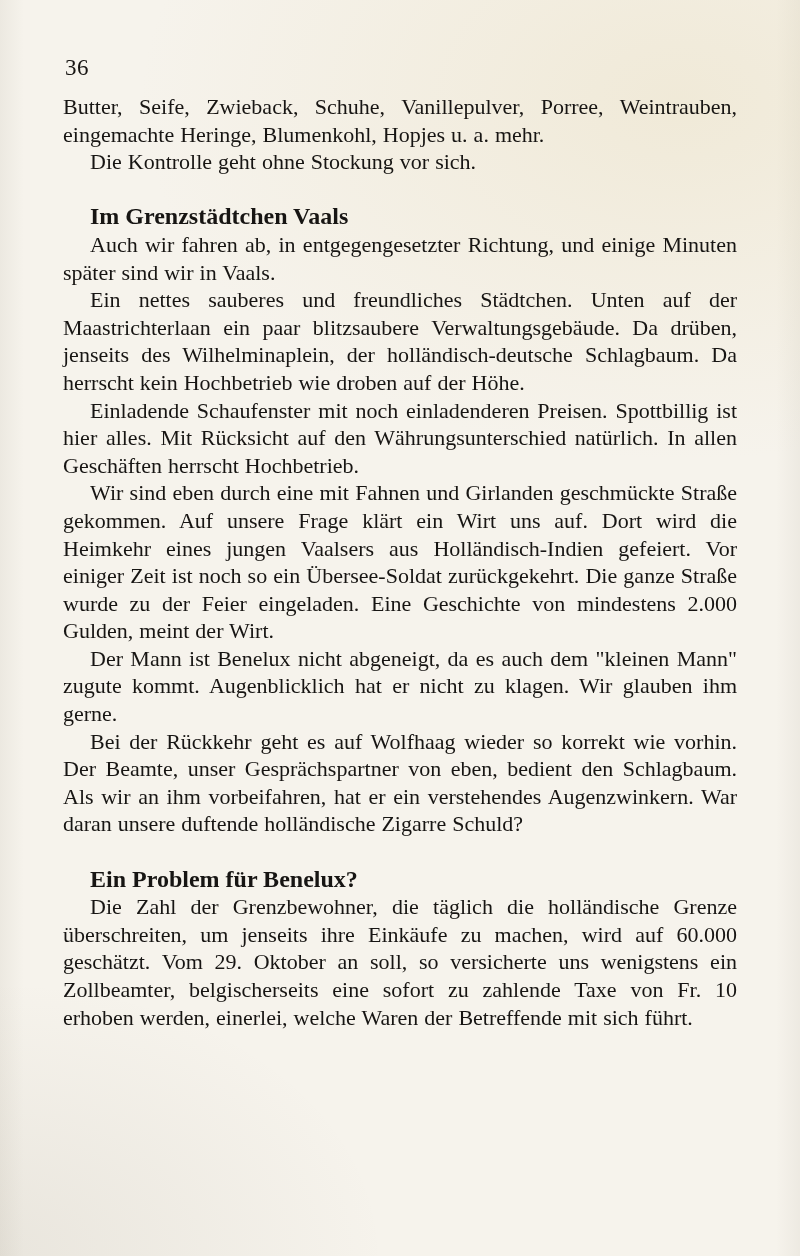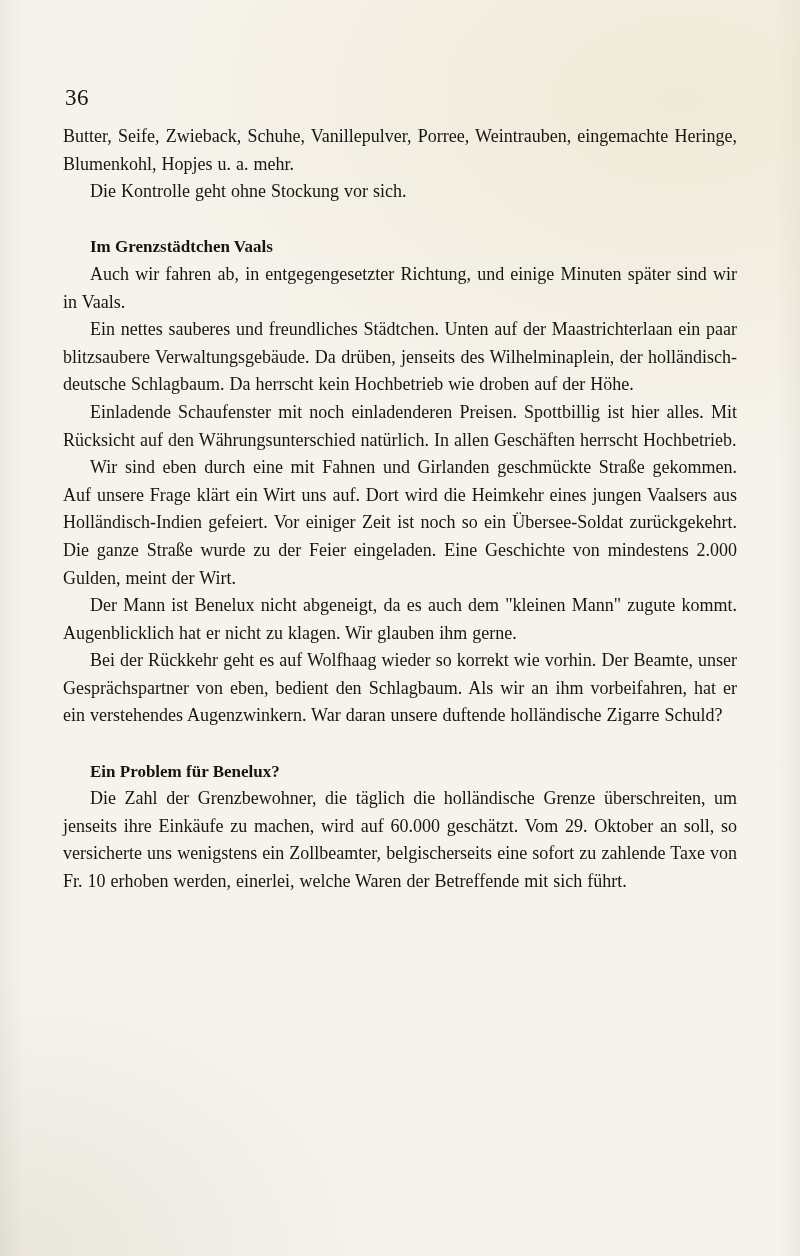--- a/index.html
+++ b/index.html
@@ -15,44 +15,44 @@
   .scan {
     position: relative;
     width: 800px;
     height: 1256px;
     background:
       radial-gradient(ellipse 900px 600px at 85% 8%, rgba(229,216,178,0.35), rgba(0,0,0,0) 60%),
       radial-gradient(ellipse 700px 500px at 0% 100%, rgba(120,110,90,0.10), rgba(0,0,0,0) 55%),
       linear-gradient(90deg, rgba(120,110,90,0.08), rgba(0,0,0,0) 3%, rgba(0,0,0,0) 97%, rgba(120,110,90,0.07)),
       #f6f3ec;
     box-sizing: border-box;
-    padding: 86px 63px 0 63px;
+    padding: 56px 63px 0 63px;
     font-family: "Liberation Serif", "DejaVu Serif", serif;
     color: #171513;
   }
   .page-number {
     font-size: 23px;
     line-height: 1;
     margin: 0 0 14px 2px;
     letter-spacing: 0.5px;
   }
   .body-text p {
     margin: 0;
-    font-size: 18px;
+    font-size: 22px;
     line-height: 27.6px;
     text-align: justify;
     text-justify: inter-word;
     word-spacing: 0.5px;
   }
   .body-text p.indent {
     text-indent: 27px;
   }
   .body-text h2 {
     margin: 27.6px 0 0 0;
-    font-size: 17px;
+    font-size: 24px;
     line-height: 27.6px;
     font-weight: bold;
     text-indent: 27px;
   }
 </style>
 </head>
 <body>
 
 <div class="scan">
   <div class="page-number">36</div>

